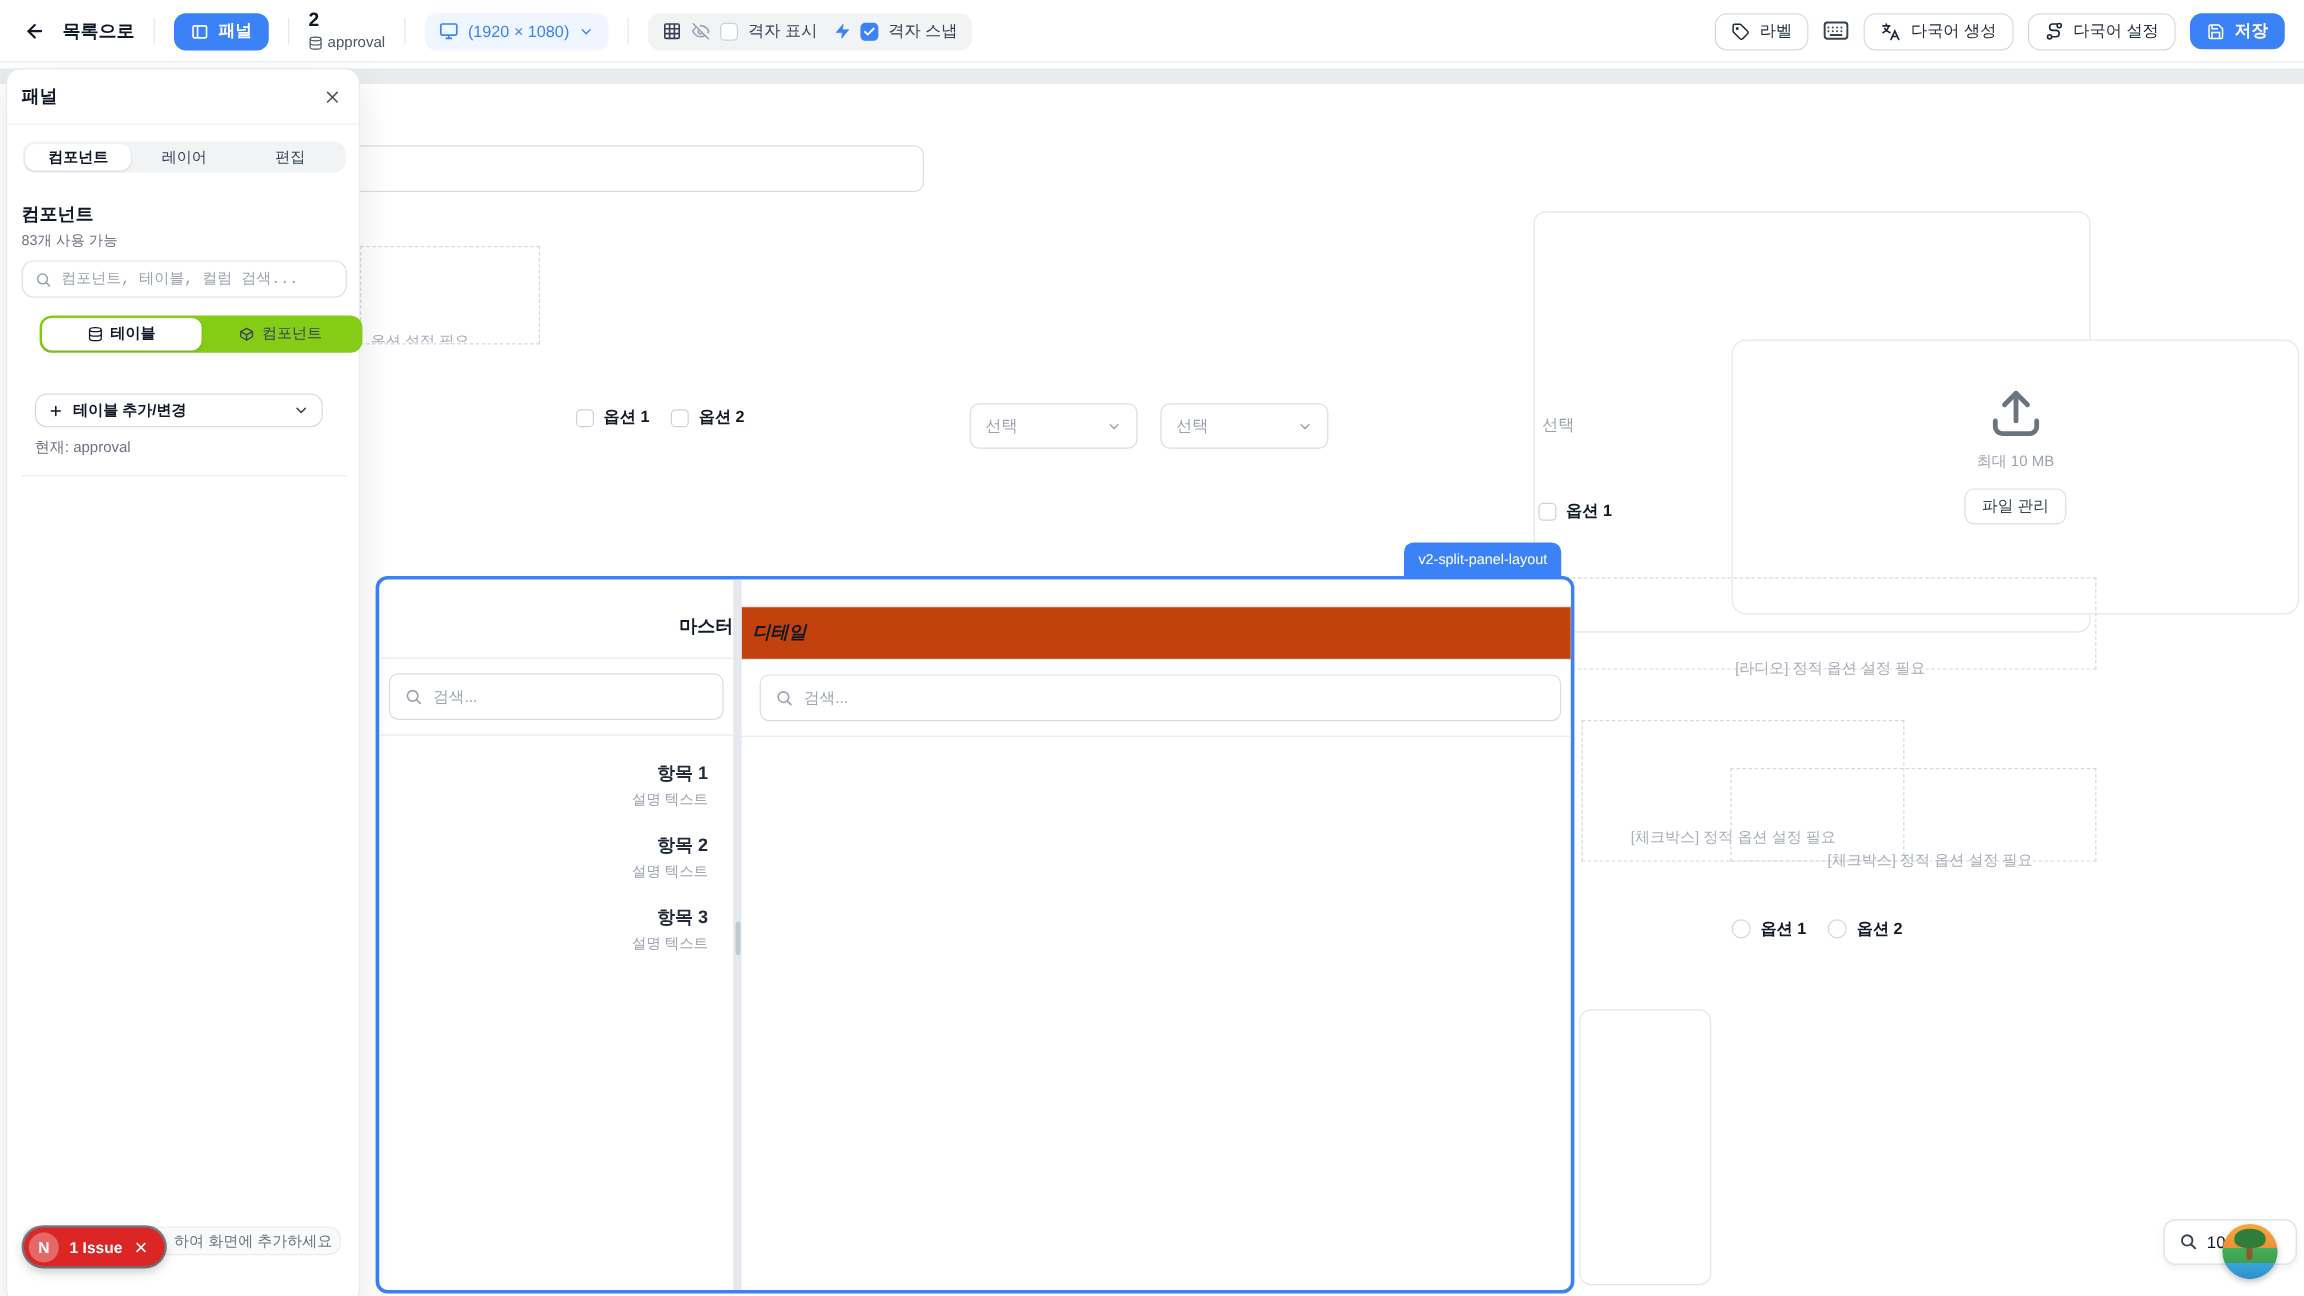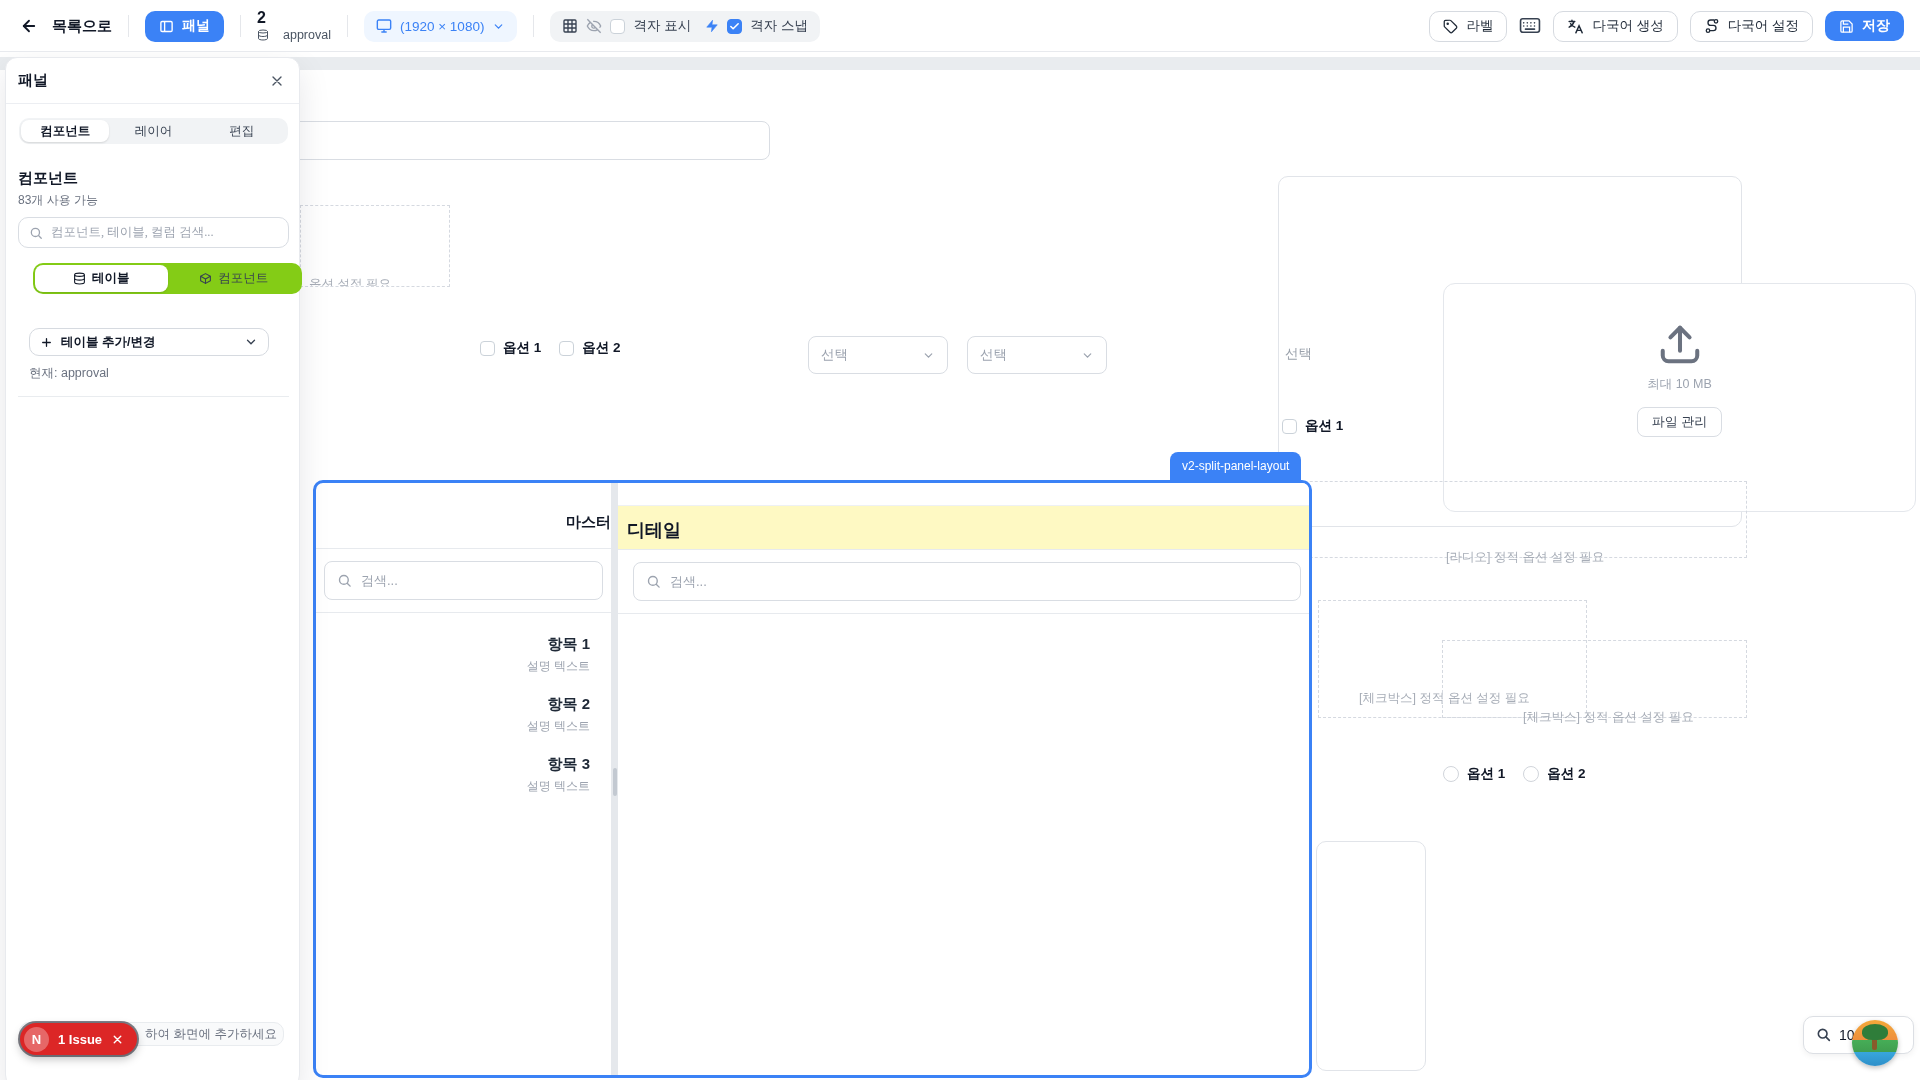--- a/index.html
+++ b/index.html
@@ -12,21 +12,21 @@
   .toolbar { position:absolute; left:0; top:0; width:1920px; height:52px; background:#fff;
     border-bottom:1px solid #e8eaee; z-index:80; display:flex; align-items:center; }
   .tb-left { display:flex; align-items:center; position:absolute; left:20px; top:0; height:52px; }
   .vdiv { width:1px; height:22px; background:#e5e7eb; margin:0 16px; }
   .back-btn { display:flex; align-items:center; gap:14px; cursor:pointer; }
   .back-label { font-size:15px; font-weight:bold; color:#111827; }
   .btn-blue { background:#3b82f6; color:#fff; border:none; border-radius:10px; height:31px;
     display:flex; align-items:center; gap:8px; padding:0 14px; font-size:14px; font-weight:bold; cursor:pointer; }
   .page-meta { display:flex; flex-direction:column; justify-content:center; line-height:1.1; }
   .page-num { font-size:16px; font-weight:bold; color:#111827; }
-  .page-table { display:flex; gap:14px; font-size:12.5px; color:#4b5563; margin-top:3px; }
+  .page-table { display:flex; align-items:center; gap:4px; font-size:12.5px; color:#4b5563; margin-top:3px; }
   .pill-blue { background:#eff6ff; color:#3b82f6; border:none; border-radius:10px; height:31px;
     display:flex; align-items:center; gap:8px; padding:0 12px; font-size:13.5px; cursor:pointer; }
   .pill-gray { background:#f1f3f5; border-radius:10px; height:31px; display:flex; align-items:center;
     gap:8px; padding:0 12px; font-size:13.5px; color:#374151; }
   .cb { width:15px; height:15px; border:1.5px solid #cbd2d9; border-radius:4px; background:#fff; display:inline-block; }
   .cb.checked { background:#3b82f6; border-color:#3b82f6; display:flex; align-items:center; justify-content:center; }
   .tb-right { position:absolute; right:16px; top:0; height:52px; display:flex; align-items:center; gap:12px; }
   .btn-outline { background:#fff; border:1px solid #d6dae0; border-radius:10px; height:31px;
     display:flex; align-items:center; gap:8px; padding:0 13px; font-size:13.5px; color:#1f2937; cursor:pointer; }
 
@@ -62,43 +62,43 @@
   .search-input { height:39px; border:1.5px solid #d9dde3; border-radius:8px; background:#fff;
     display:flex; align-items:center; gap:9px; padding:0 12px; color:#9ca3af; font-size:13px; }
   .m-list { padding-top:14px; }
   .m-item { padding:8px 21px 12px 21px; cursor:pointer; }
   .m-item-title { font-size:15px; font-weight:600; color:#1f2937; }
   .m-item-desc { font-size:12px; color:#9ca3af; margin-top:4px;margin-left:48px; }
   .split-divider { width:7px; background:#e5e8ec; position:relative; cursor:col-resize; }
   .grip { position:absolute; left:1.5px; top:285px; width:4px; height:28px; background:#c3c9d1; border-radius:2px; }
   .pane-detail { flex:1; display:flex; flex-direction:column; }
   .detail-spacer { height:22px; background:#fff; }
-  .detail-head { height:45px; background:#fef9c3; border-top:1px solid #eef1f4; border-bottom:1px solid #e7eaee;
-    padding:12px 0 0 9px; font-size:18px; font-weight:bold; color:#111827; }
+  .detail-head { height:45px; background:#c2410c; border-top:1px solid #eef1f4; border-bottom:1px solid #e7eaee;
+    padding:12px 0 0 9px; font-size:15px; font-weight:bold; color:#111827;font-style:italic; }
   .detail-empty { flex:1; display:flex; flex-direction:column; align-items:center; justify-content:center; gap:9px; }
   .empty-title { font-size:14.5px; color:#5b6472; }
   .empty-desc { font-size:13.5px; color:#949ca8; }
 
   
   .panel { position:absolute; left:5px; top:57px; width:295px; height:1030px; background:#fff;
     border:1px solid #e8eaee; border-radius:12px; box-shadow:0 12px 32px rgba(15,23,42,.10); z-index:60; }
   .panel-head { height:46px; border-bottom:1px solid #eceef2; display:flex; align-items:center;
     justify-content:space-between; padding:0 14px 0 12px; }
   .panel-title { font-size:15px; font-weight:bold; }
   .seg { position:absolute; left:13px; top:60px; width:269px; height:26px; background:#f1f3f5;
     border-radius:10px; display:flex; padding:2px; }
   .seg-item { flex:1; display:flex; align-items:center; justify-content:center; gap:6px;
     font-size:12.5px; color:#374151; border-radius:8px; cursor:pointer; }
   .seg-item.active { background:#fff; box-shadow:0 1px 2px rgba(0,0,0,.12); font-weight:bold; color:#111827; }
   .panel-sec-title { position:absolute; left:12px; top:111px; font-size:15px; font-weight:bold; }
   .panel-sec-sub { position:absolute; left:12px; top:134px; font-size:12px; color:#6b7280; }
   .panel-search { position:absolute; left:12px; top:159px; width:271px; height:31px;
     border:1.5px solid #d9dde3; border-radius:10px; display:flex; align-items:center; gap:8px; padding:0 10px; }
   .panel-search input { border:none; outline:none; flex:1; font-size:12.5px; color:#701a75;
-    font-family:Liberation Serif, serif; background:transparent; }
+    font-family:Liberation Mono, monospace; background:transparent; }
   .panel-search input::placeholder { color:#9ca3af; }
   .seg2 { position:absolute; left:27px; top:205px; width:269px; height:31px; background:#84cc16;
     border-radius:10px; display:flex; padding:2px; }
   .add-table-btn { position:absolute; left:23px; top:270px; width:240px; height:28px;
     border:1px solid #d6dae0; border-radius:10px; background:#fff; display:flex; align-items:center;
     gap:8px; padding:0 10px; font-size:12.5px; font-weight:600; color:#111827; cursor:pointer; }
   .add-table-btn .chev { margin-left:auto; }
   .current-table { position:absolute; left:23px; top:307px; font-size:12.5px; color:#6b7280; }
   .panel-divider { position:absolute; left:12px; top:338px; width:271px; height:1px; background:#e9ecef; }
   .panel-foot { position:absolute; left:13px; top:964px; width:265px; height:24px; background:#f9fafb;

